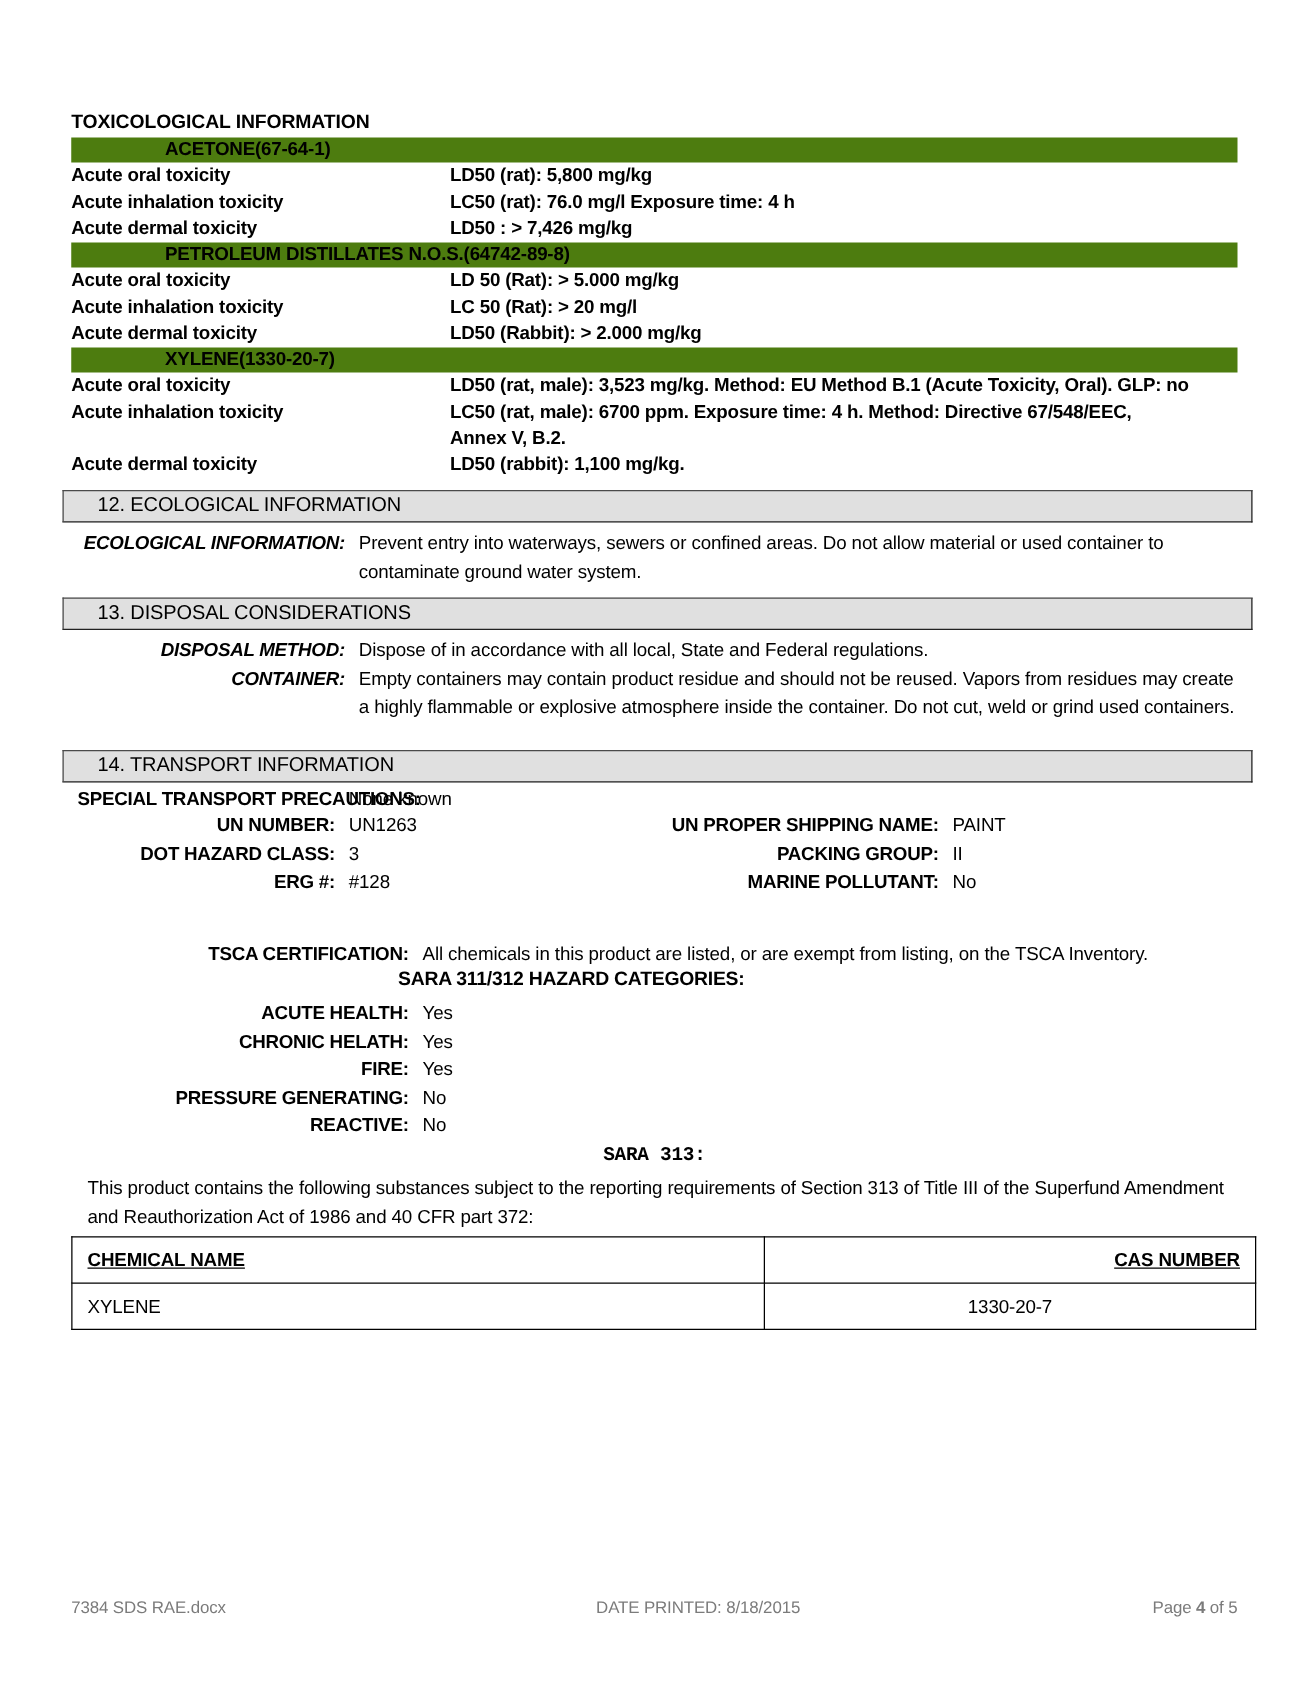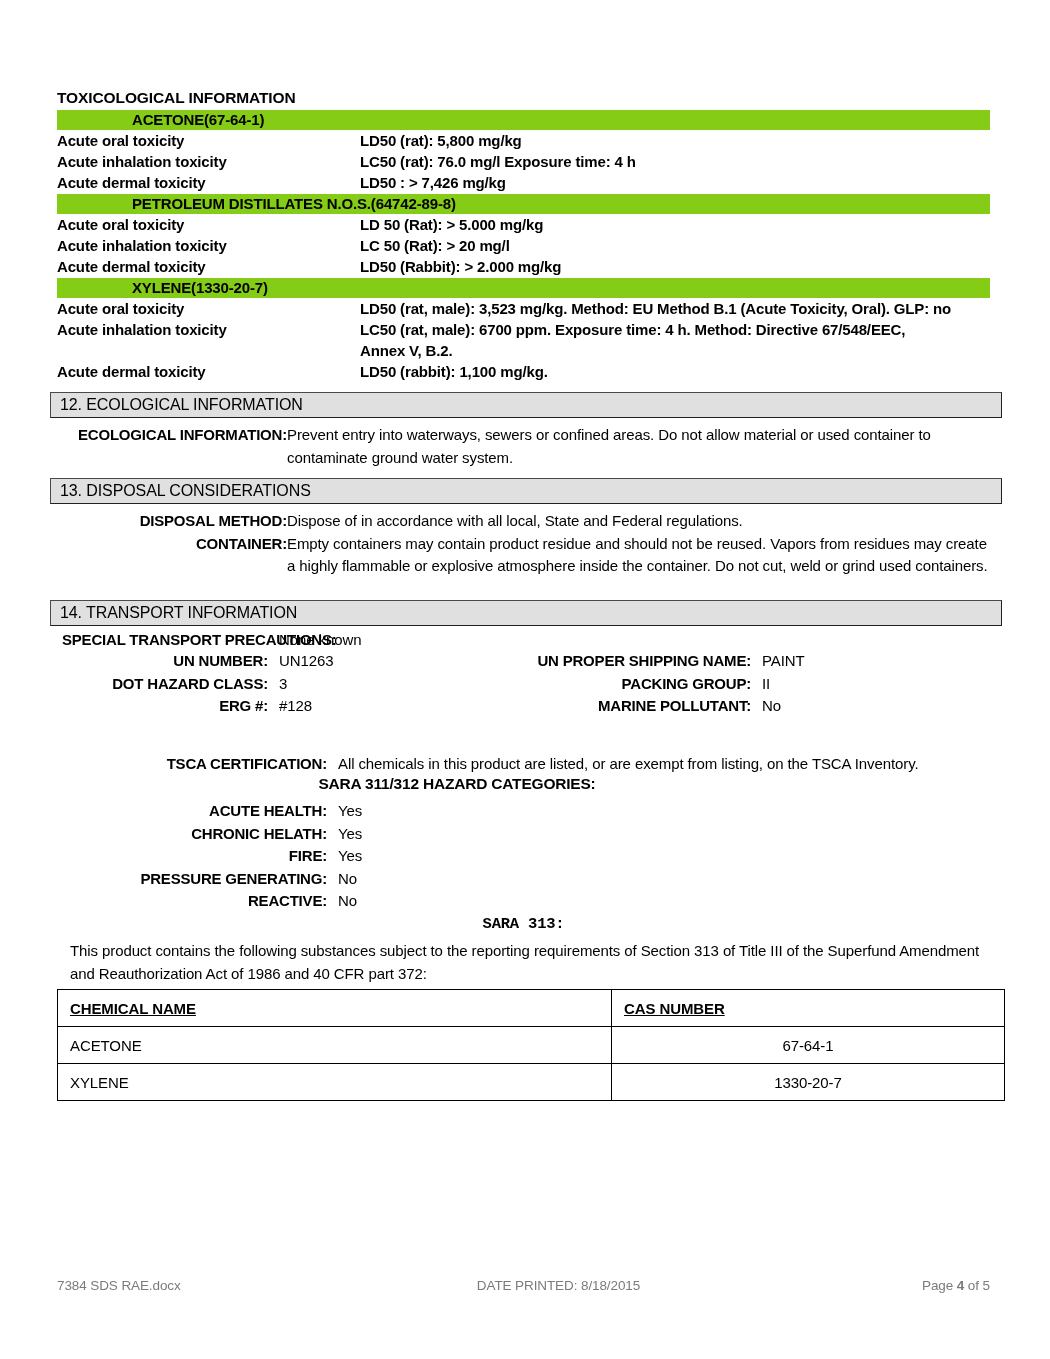--- a/index.html
+++ b/index.html
@@ -30,21 +30,21 @@
     width: 933px;
   }
   .tox-title {
     font-weight: bold;
     font-size: 15.5px;
     letter-spacing: -0.1px;
     line-height: 21px;
     margin-bottom: 2px;
   }
   .chem-bar {
-    background: #84cc16;
+    background: #4d7c0f;
     height: 20px;
     line-height: 20px;
     font-weight: bold;
     font-size: 15px;
     padding-left: 75px;
     box-sizing: border-box;
     letter-spacing: -0.15px;
     margin-top: 1px;
   }
   .tox-row {
@@ -76,21 +76,21 @@
     width: 952px;
     height: 26px;
     box-sizing: border-box;
     background: #e0e0e0;
     border: 1.5px solid #4a4a4a;
     border-bottom-color: #222;
     border-right-color: #222;
     font-size: 16px;
     font-weight: 500;
     line-height: 23px;
-    padding-left: 9px;
+    padding-left: 27px;
     letter-spacing: -0.1px;
   }
 
   
   .lv-rows {
     position: absolute;
     font-size: 15px;
     line-height: 22.5px;
   }
   .lv-row {
@@ -102,21 +102,21 @@
     text-align: right;
     letter-spacing: -0.2px;
     white-space: nowrap;
   }
   .lv-row .lv-val {
     letter-spacing: -0.1px;
   }
 
   
   .eco-rows { left: 62px; width: 930px; }
-  .eco-rows .lv-lbl { width: 225px; flex: 0 0 225px; box-sizing: border-box; }
+  .eco-rows .lv-lbl { width: 225px; flex: 0 0 225px; padding-right: 11px; box-sizing: border-box; font-style: italic; }
   .eco-rows .lv-val { flex: 1 1 auto; }
 
   
   .tr-left { left: 62px; width: 470px; }
   .tr-left .lv-lbl { width: 217px; flex: 0 0 217px; padding-right: 11px; box-sizing: border-box; }
   .tr-right { left: 530px; width: 470px; }
   .tr-right .lv-lbl { width: 232px; flex: 0 0 232px; padding-right: 11px; box-sizing: border-box; }
 
   
   .reg-rows { left: 62px; width: 930px; }
@@ -154,21 +154,21 @@
     font-weight: normal;
     padding: 0 12px;
     letter-spacing: -0.1px;
   }
   .sara-table th {
     text-align: left;
     font-weight: bold;
   }
   .sara-table th span.u { text-decoration: underline; }
   .sara-table .col2 { width: 368px; text-align: center; }
-  .sara-table th.col2 { text-align: left; }
+  .sara-table th.col2 { text-align: right; }
 
   
   .footer {
     position: absolute;
     left: 57px;
     top: 1278px;
     width: 933px;
     display: flex;
     font-size: 13.5px;
     color: #7b7b7b;
@@ -333,24 +333,20 @@
         <th>
           <span class="u">CHEMICAL NAME</span>
         </th>
         <th class="col2">
           <span class="u">CAS NUMBER</span>
         </th>
       </tr>
     </thead>
     <tbody>
       <tr>
-        <td>ACETONE</td>
-        <td class="col2">67-64-1</td>
-      </tr>
-      <tr>
         <td>XYLENE</td>
         <td class="col2">1330-20-7</td>
       </tr>
     </tbody>
   </table>
 
   <div class="footer">
     <div class="f-left">7384 SDS RAE.docx</div>
     <div class="f-mid">DATE PRINTED: 8/18/2015</div>
     <div class="f-right"><span>Page </span><b>4</b><span> of 5</span></div>

